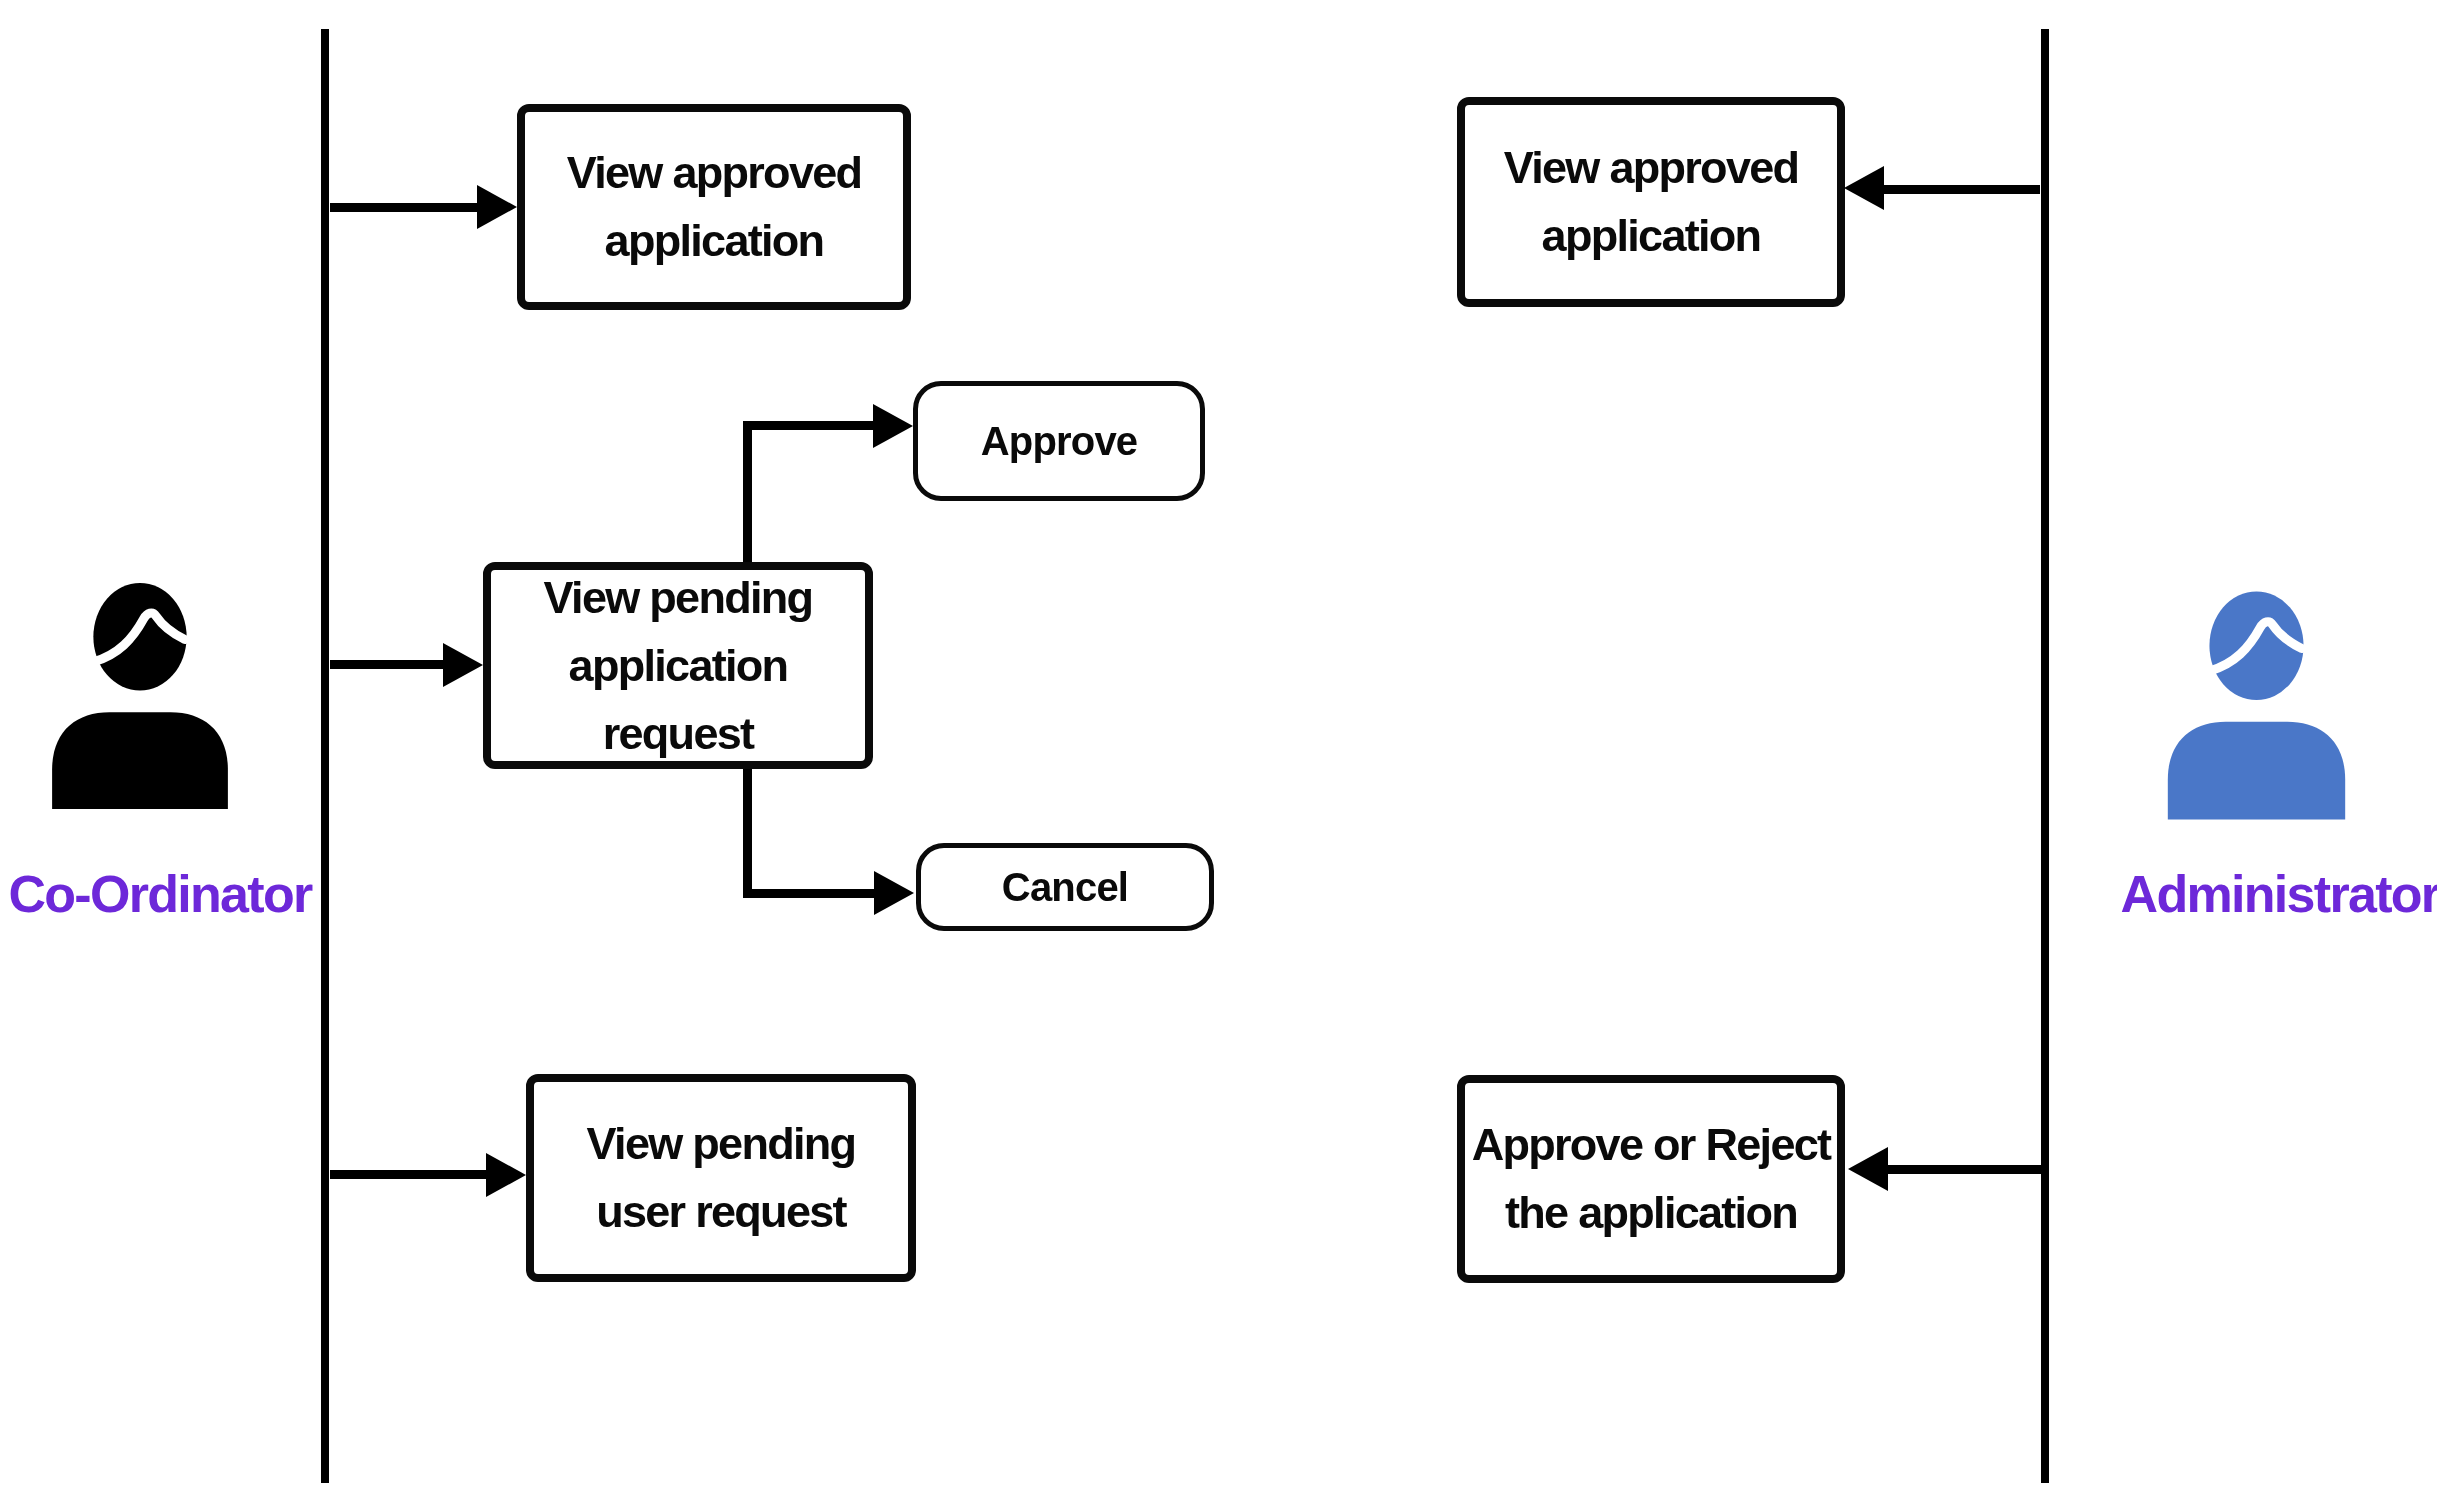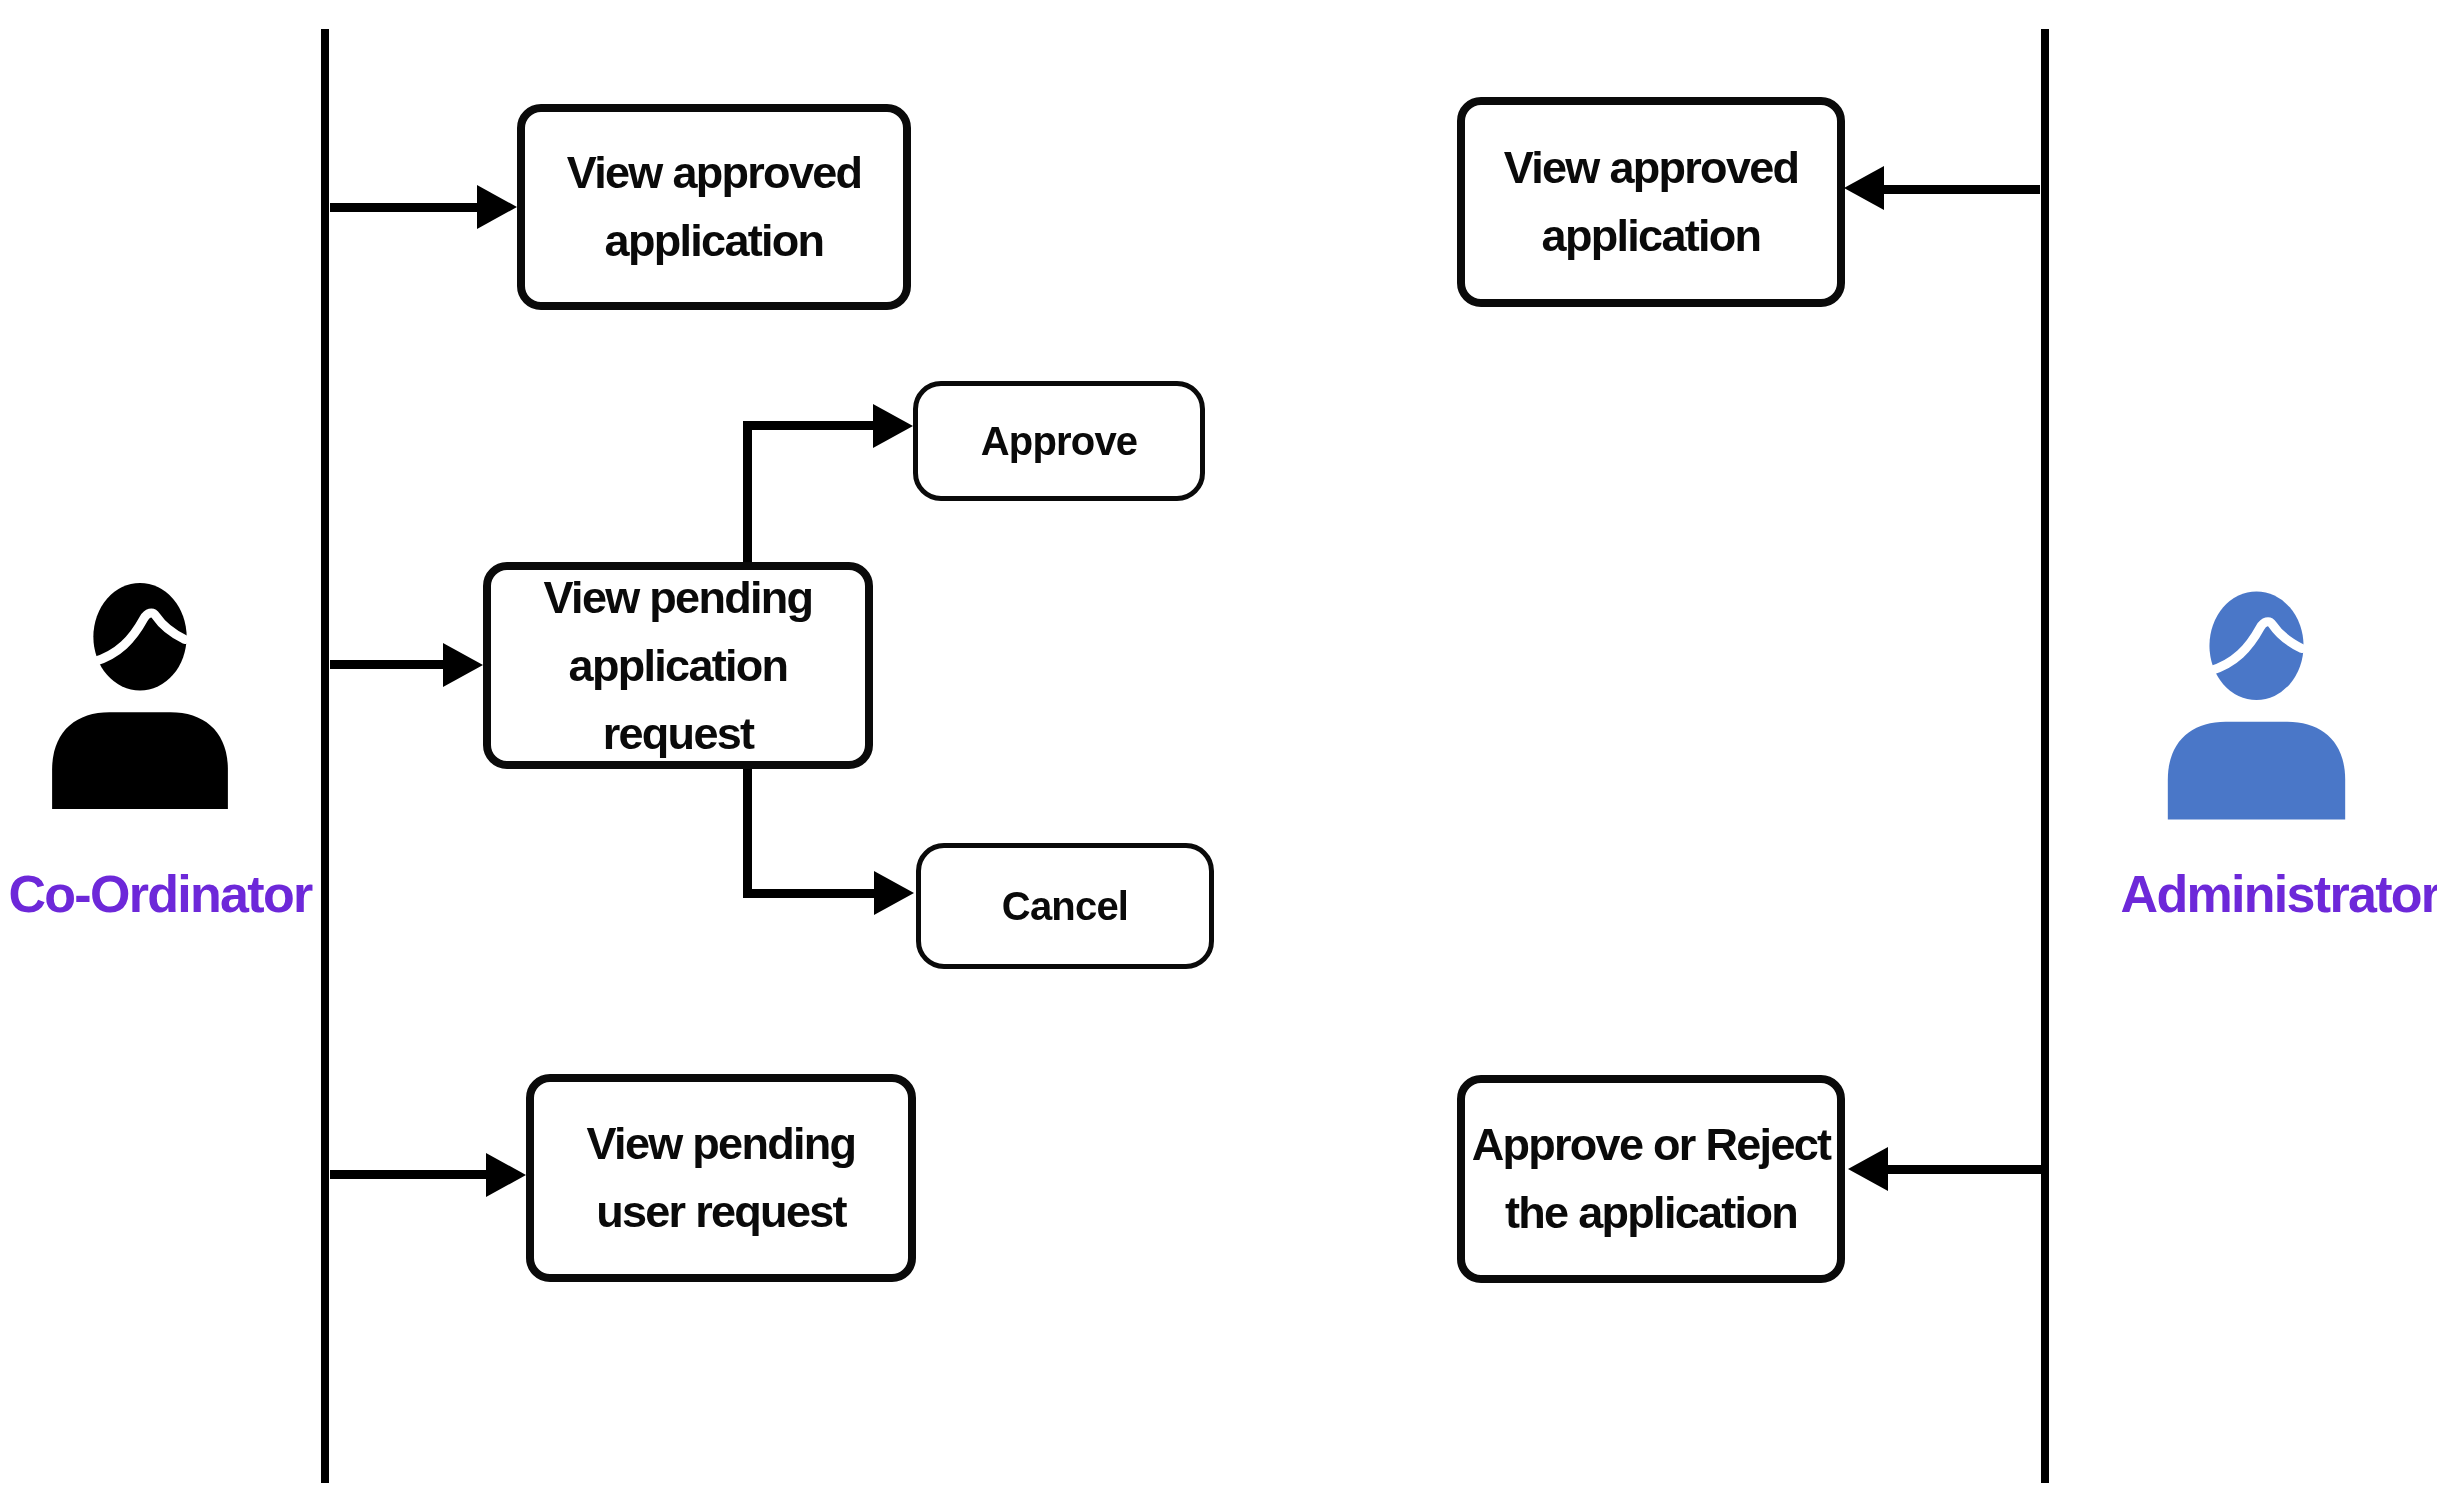--- a/index.html
+++ b/index.html
@@ -14,21 +14,21 @@
   .lifeline {
     position: absolute;
     width: 8.3px;
     background: #000000;
   }
   .node {
     position: absolute;
     box-sizing: border-box;
     background: #ffffff;
     border: 8.3px solid #0a0a0a;
-    border-radius: 24px;
+    border-radius: 12px;
     display: flex;
     align-items: center;
     justify-content: center;
     text-align: center;
     font-weight: 700;
     color: #0a0a0a;
     white-space: pre-line;
   }
   .node.big {
     font-size: 45px;
@@ -102,21 +102,21 @@
 
   <div class="node big" style="left:517px; top:104px; width:394px; height:206px;">View approved
 application</div>
 
   <div class="node big" style="left:483px; top:562px; width:390px; height:207px;">View pending
 application
 request</div>
 
   <div class="node small" style="left:913px; top:381px; width:292px; height:120px;">Approve</div>
 
-  <div class="node small" style="left:916px; top:843px; width:298px; height:126px;">Cancel</div>
+  <div class="node small" style="left:916px; top:843px; width:298px; height:88px;">Cancel</div>
 
   <div class="node big" style="left:526px; top:1074px; width:390px; height:208px;">View pending
 user request</div>
 
   <div class="node big" style="left:1457px; top:97px; width:388px; height:210px;">View approved
 application</div>
 
   <div class="node big" style="left:1457px; top:1075px; width:388px; height:208px;">Approve or Reject
 the application</div>
 

